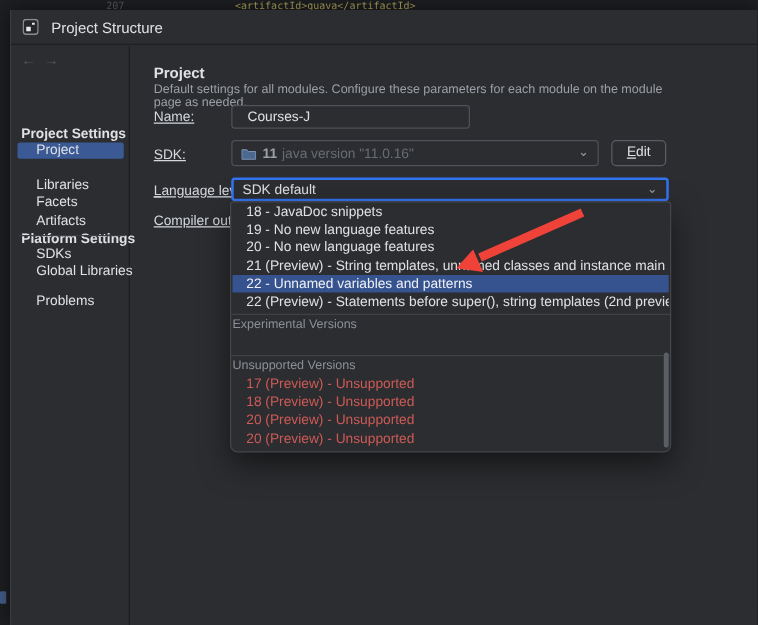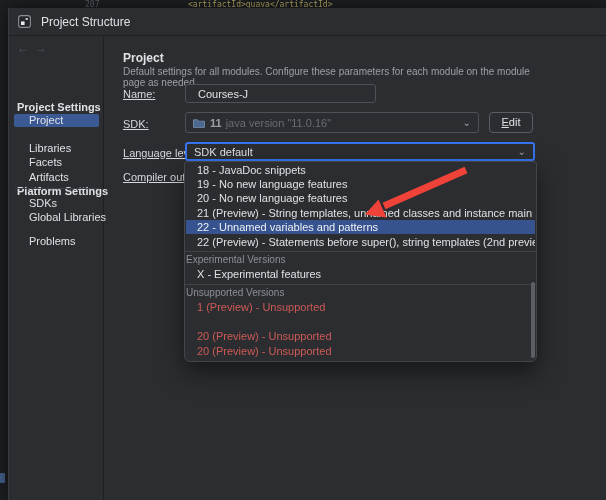--- a/index.html
+++ b/index.html
@@ -131,24 +131,24 @@
 
   <div id="popup" class="abs">
     <div class="dd-row" style="top:1px">18 - JavaDoc snippets</div>
     <div class="dd-row" style="top:15px">19 - No new language features</div>
     <div class="dd-row" style="top:29px">20 - No new language features</div>
     <div class="dd-row" style="top:43.5px">21 (Preview) - String templates, unnamed classes and instance main methods etc.</div>
     <div class="dd-row selected" style="top:58px">22 - Unnamed variables and patterns</div>
     <div class="dd-row" style="top:72.5px">22 (Preview) - Statements before super(), string templates (2nd preview) etc.</div>
     <div class="dd-divider" style="top:89px"></div>
     <div class="dd-header" style="top:92px">Experimental Versions</div>
-    <div class="dd-row" style="top:104.5px">X - Experimental features</div>
     <div class="dd-divider" style="top:122px"></div>
     <div class="dd-header" style="top:125px">Unsupported Versions</div>
-    <div class="dd-row unsupported" style="top:138px">1 (Preview) - Unsupported</div>
+    <div class="dd-row unsupported" style="top:138px">17 (Preview) - Unsupported</div>
+    <div class="dd-row unsupported" style="top:152.5px">18 (Preview) - Unsupported</div>
     <div class="dd-row unsupported" style="top:167px">20 (Preview) - Unsupported</div>
     <div class="dd-row unsupported" style="top:181.5px">20 (Preview) - Unsupported</div>
     <div id="dd-scroll-thumb"></div>
   </div>
 </div>
 
 <svg id="arrow-svg" class="abs" viewBox="0 0 606 500">
   <line x1="466" y1="170" x2="384" y2="206" stroke-width="7" stroke="#ef4339"></line>
   <polygon points="365,214.5 378.5,199.5 386.5,217.5" fill="#ef4339"></polygon>
 </svg>

